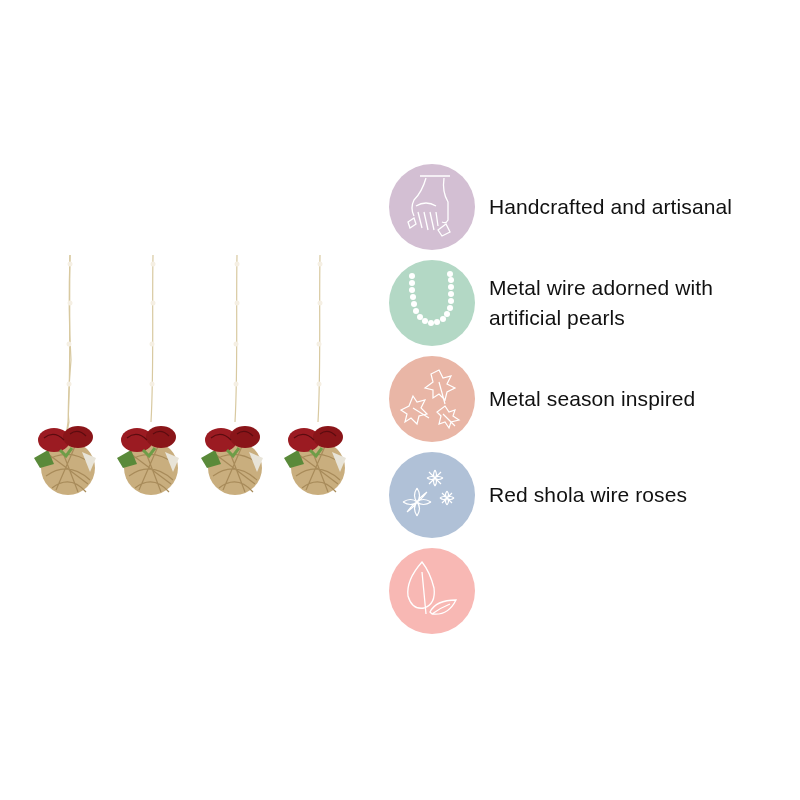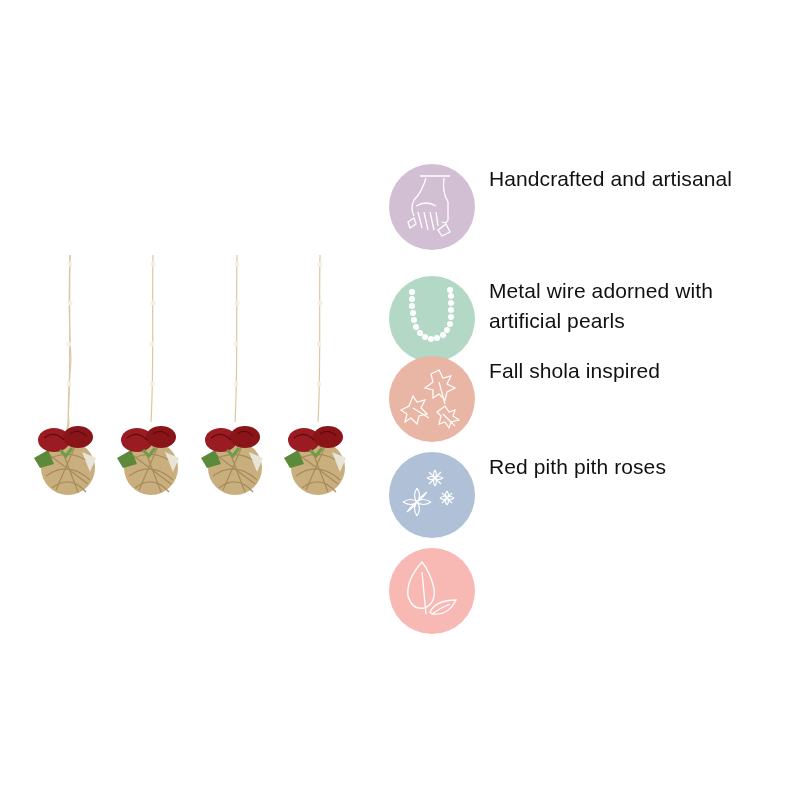--- a/index.html
+++ b/index.html
@@ -1,19 +1,19 @@
 <!DOCTYPE html>
 <html><head>
 <meta charset="utf-8">
 <style>
   html,body{margin:0;padding:0;background:#ffffff;}
   body{width:800px;height:800px;position:relative;overflow:hidden;font-family:"Liberation Sans","DejaVu Sans",sans-serif;}
   .product{position:absolute;left:20px;top:250px;width:350px;height:265px;}
   .ornament{position:absolute;top:0;width:80px;height:265px;}
-  .feature{position:absolute;left:389px;width:400px;height:86px;display:flex;}
+  .feature{position:absolute;left:389px;width:400px;height:86px;display:flex;align-items:center;}
   .circle{width:86px;height:86px;border-radius:50%;flex:0 0 86px;display:flex;align-items:center;justify-content:center;}
   .label{margin-left:14px;font-size:21px;line-height:30px;color:#111;letter-spacing:0.1px;}
   svg{display:block;}
 </style>
 </head>
 <body>
 
 <div class="product">
 
   <div class="ornament" style="left:0px">
@@ -92,21 +92,21 @@
     <svg width="60" height="70" viewBox="0 0 60 70" fill="none" stroke="#fff" stroke-width="1.3">
       <path d="M18 4 H48 M42 6 Q40 20 46 30 L46 48 Q44 52 40 50 M24 6 Q20 20 12 28 Q8 36 12 44"></path>
       <path d="M14 34 Q24 28 34 34 M16 40 L20 56 M22 40 L26 58 M28 40 L32 58 M34 40 L36 54"></path>
       <path d="M6 50 L12 46 L14 52 L8 56 Z"></path>
       <path d="M36 58 L44 52 L48 60 L40 64 Z"></path>
     </svg>
   </div>
   <div class="label">Handcrafted and artisanal</div>
 </div>
 
-<div class="feature" style="top:276px">
+<div class="feature" style="top:260px">
   <div class="circle" style="background:#b3d8c5">
     <svg width="60" height="70" viewBox="0 0 60 70" fill="#fff">
       <circle cx="10" cy="8" r="3"></circle>
         <circle cx="10" cy="15" r="3"></circle>
         <circle cx="10" cy="22" r="3"></circle>
       <circle cx="11" cy="29" r="3"></circle>
         <circle cx="12" cy="36" r="3"></circle>
         <circle cx="14" cy="43" r="3"></circle>
       <circle cx="18" cy="49" r="3"></circle>
         <circle cx="23" cy="53" r="3"></circle>
@@ -127,38 +127,38 @@
 </div>
 
 <div class="feature" style="top:356px">
   <div class="circle" style="background:#e9b6a6">
     <svg width="66" height="66" viewBox="0 0 66 66" fill="none" stroke="#fff" stroke-width="1.2">
       <path d="M40 4 L44 12 L52 10 L48 18 L56 22 L48 26 L46 34 L40 28 L34 32 L34 24 L26 22 L34 16 L32 8 Z M40 16 L46 38"></path>
       <path d="M14 30 L18 36 L26 34 L22 42 L28 48 L20 50 L18 58 L12 52 L6 56 L8 48 L2 44 L10 40 Z M14 42 L30 52"></path>
       <path d="M46 40 L50 46 L56 44 L54 50 L60 54 L52 56 L50 62 L46 56 L40 58 L42 50 L38 46 Z M44 48 L56 60"></path>
     </svg>
   </div>
-  <div class="label">Fall shola inspired</div>
+  <div class="label">Metal season inspired</div>
 </div>
 
 <div class="feature" style="top:452px">
   <div class="circle" style="background:#b0c1d7">
     <svg width="66" height="66" viewBox="0 0 66 66" fill="none" stroke="#fff" stroke-width="1.2">
       <g transform="translate(36,16)">
         <path d="M0 -8 Q3 -3 0 0 Q-3 -3 0 -8 M8 0 Q3 3 0 0 Q3 -3 8 0 M0 8 Q-3 3 0 0 Q3 3 0 8 M-8 0 Q-3 -3 0 0 Q-3 3 -8 0 M6 -6 L-6 6 M-6 -6 L6 6"></path>
       </g>
       <g transform="translate(18,40)">
         <path d="M0 -14 Q5 -6 0 0 Q-5 -6 0 -14 M14 0 Q6 5 0 0 Q6 -5 14 0 M0 14 Q-5 6 0 0 Q5 6 0 14 M-14 0 Q-6 -5 0 0 Q-6 5 -14 0 M10 -10 Q4 -2 0 0 Q2 -4 10 -10 M-10 10 Q-4 2 0 0 Q-2 4 -10 10"></path>
       </g>
       <g transform="translate(48,36)">
         <path d="M0 -7 Q3 -3 0 0 Q-3 -3 0 -7 M7 0 Q3 3 0 0 Q3 -3 7 0 M0 7 Q-3 3 0 0 Q3 3 0 7 M-7 0 Q-3 -3 0 0 Q-3 3 -7 0 M5 -5 L-5 5 M-5 -5 L5 5"></path>
       </g>
     </svg>
   </div>
-  <div class="label">Red pith pith roses</div>
+  <div class="label">Red shola wire roses</div>
 </div>
 
 <div class="feature" style="top:548px">
   <div class="circle" style="background:#f8b8b4">
     <svg width="60" height="66" viewBox="0 0 60 66" fill="none" stroke="#fff" stroke-width="1.3">
       <path d="M20 4 Q4 22 6 38 Q10 52 22 50 Q34 46 32 30 Q28 14 20 4 Z M20 14 L24 56"></path>
       <path d="M28 54 Q34 42 54 42 Q46 58 30 56 Z M30 56 Q38 50 48 46"></path>
     </svg>
   </div>
 </div>

